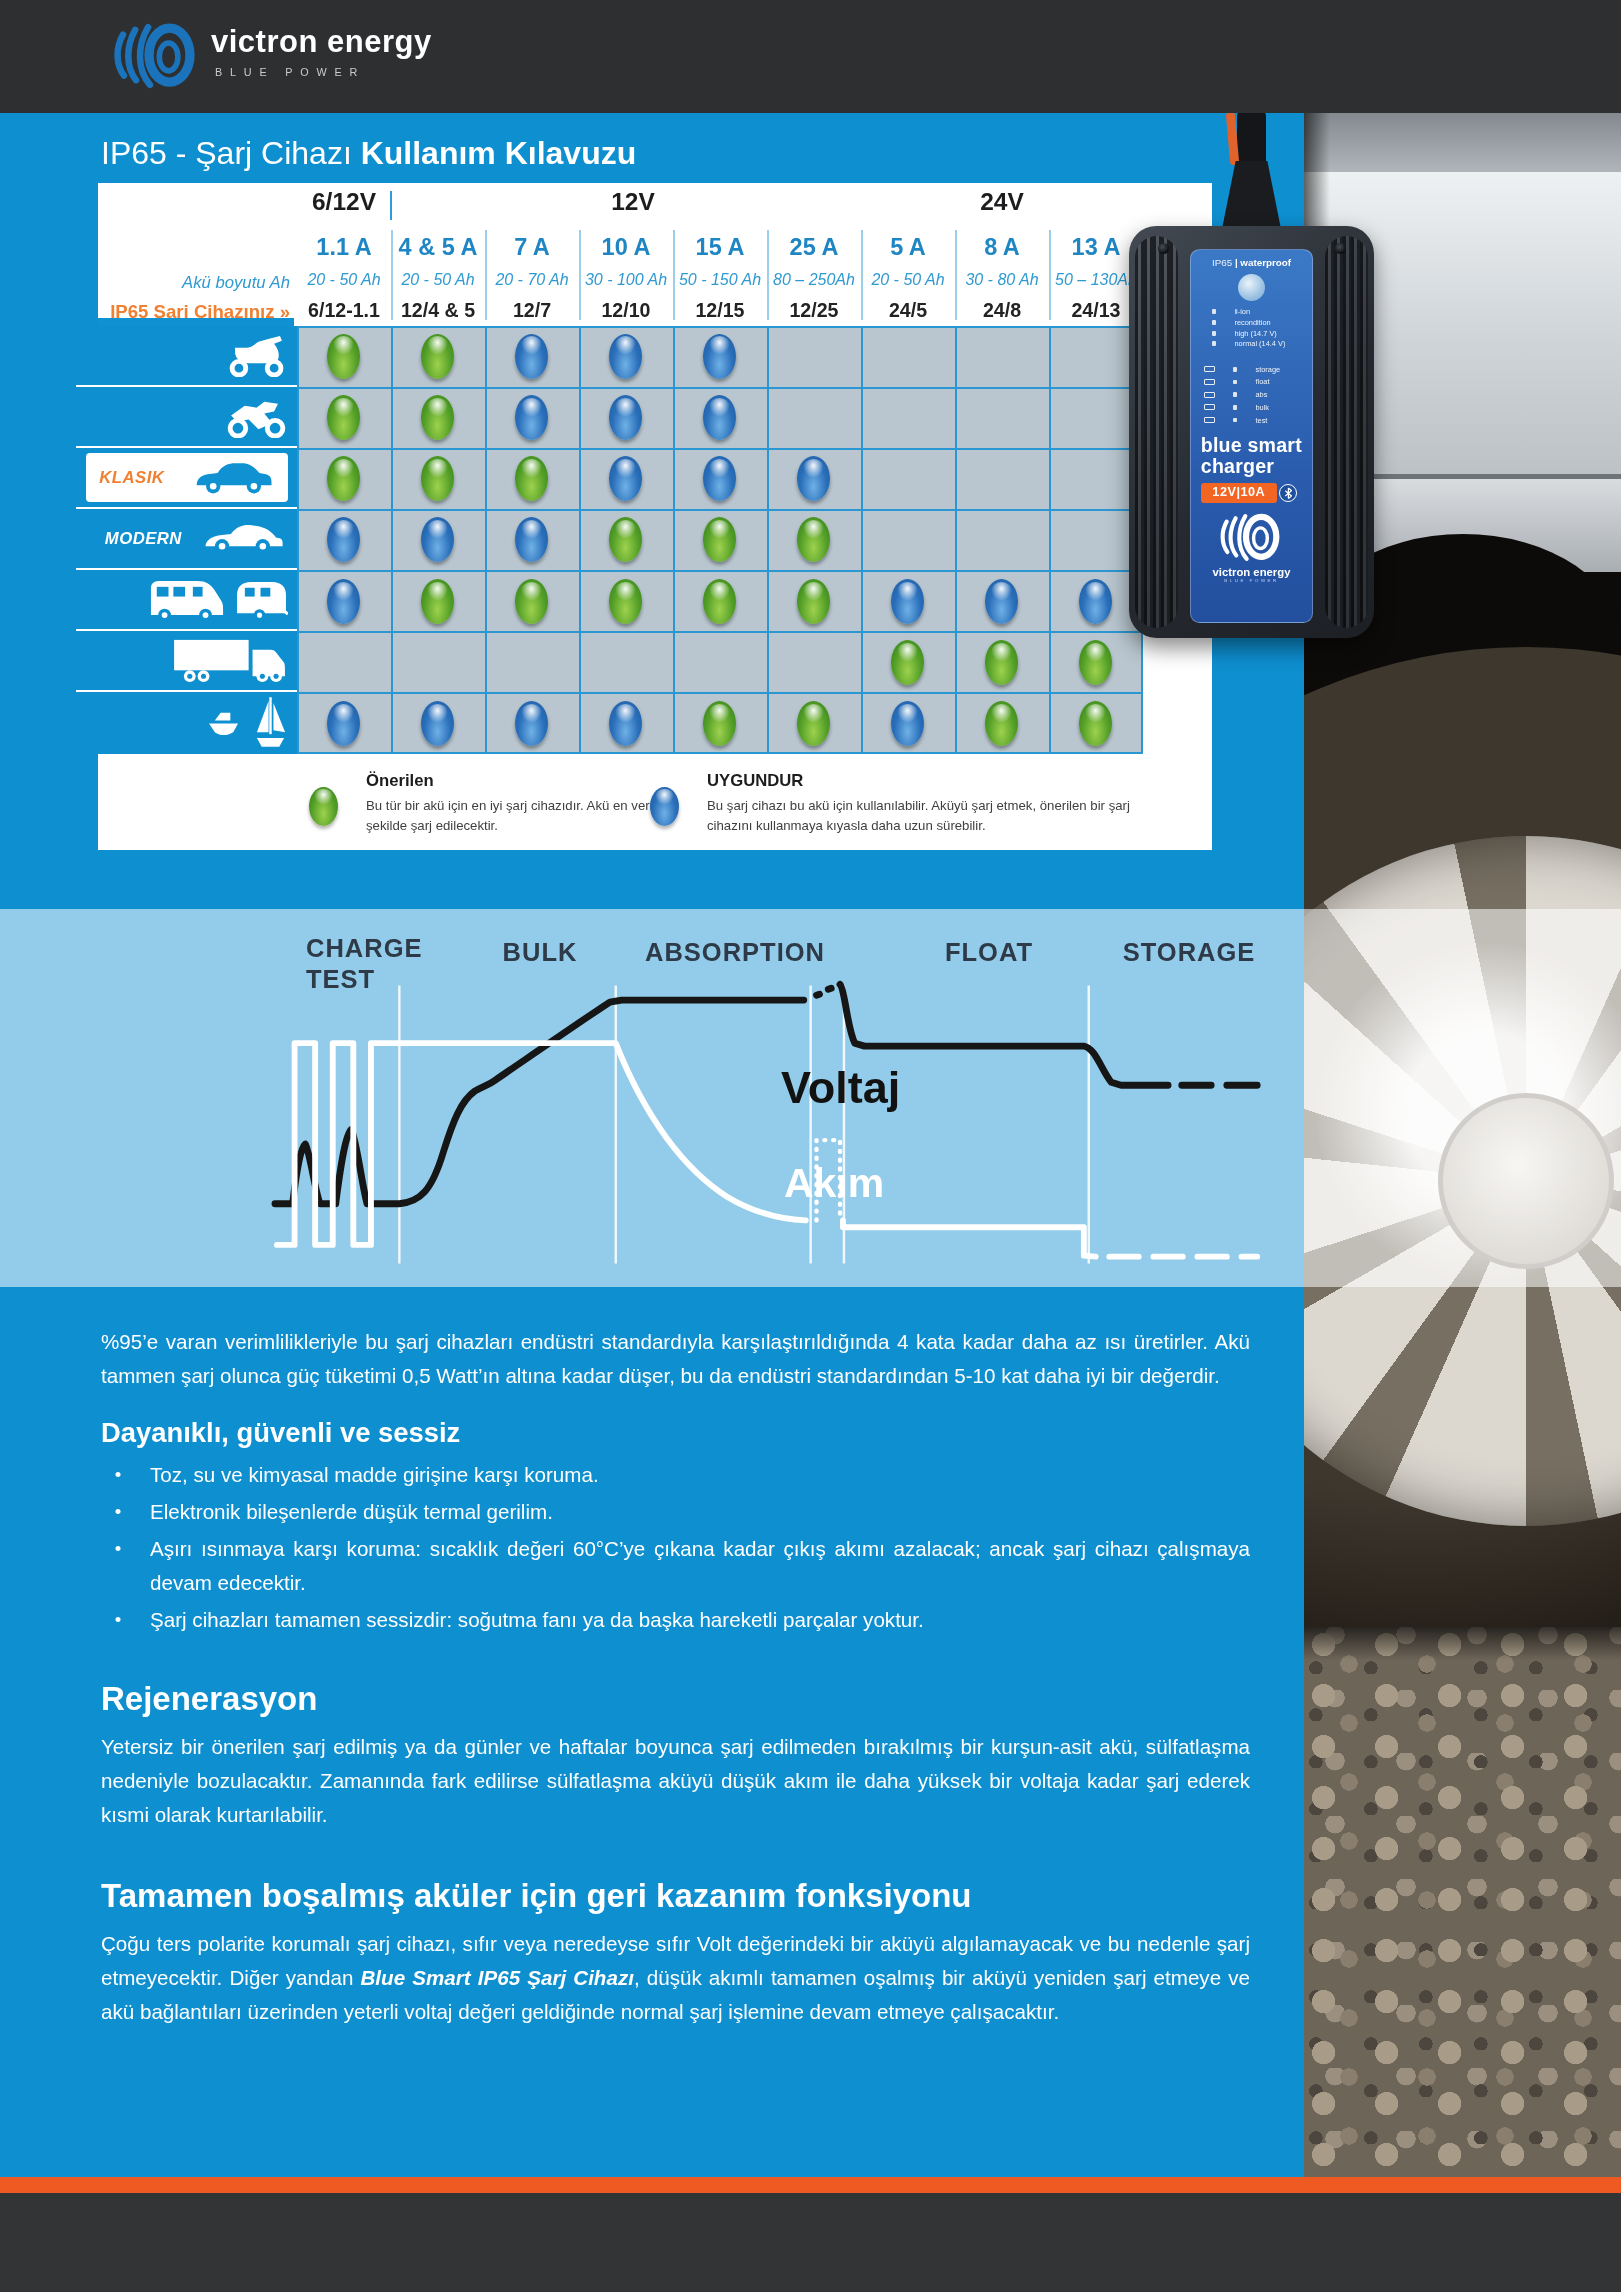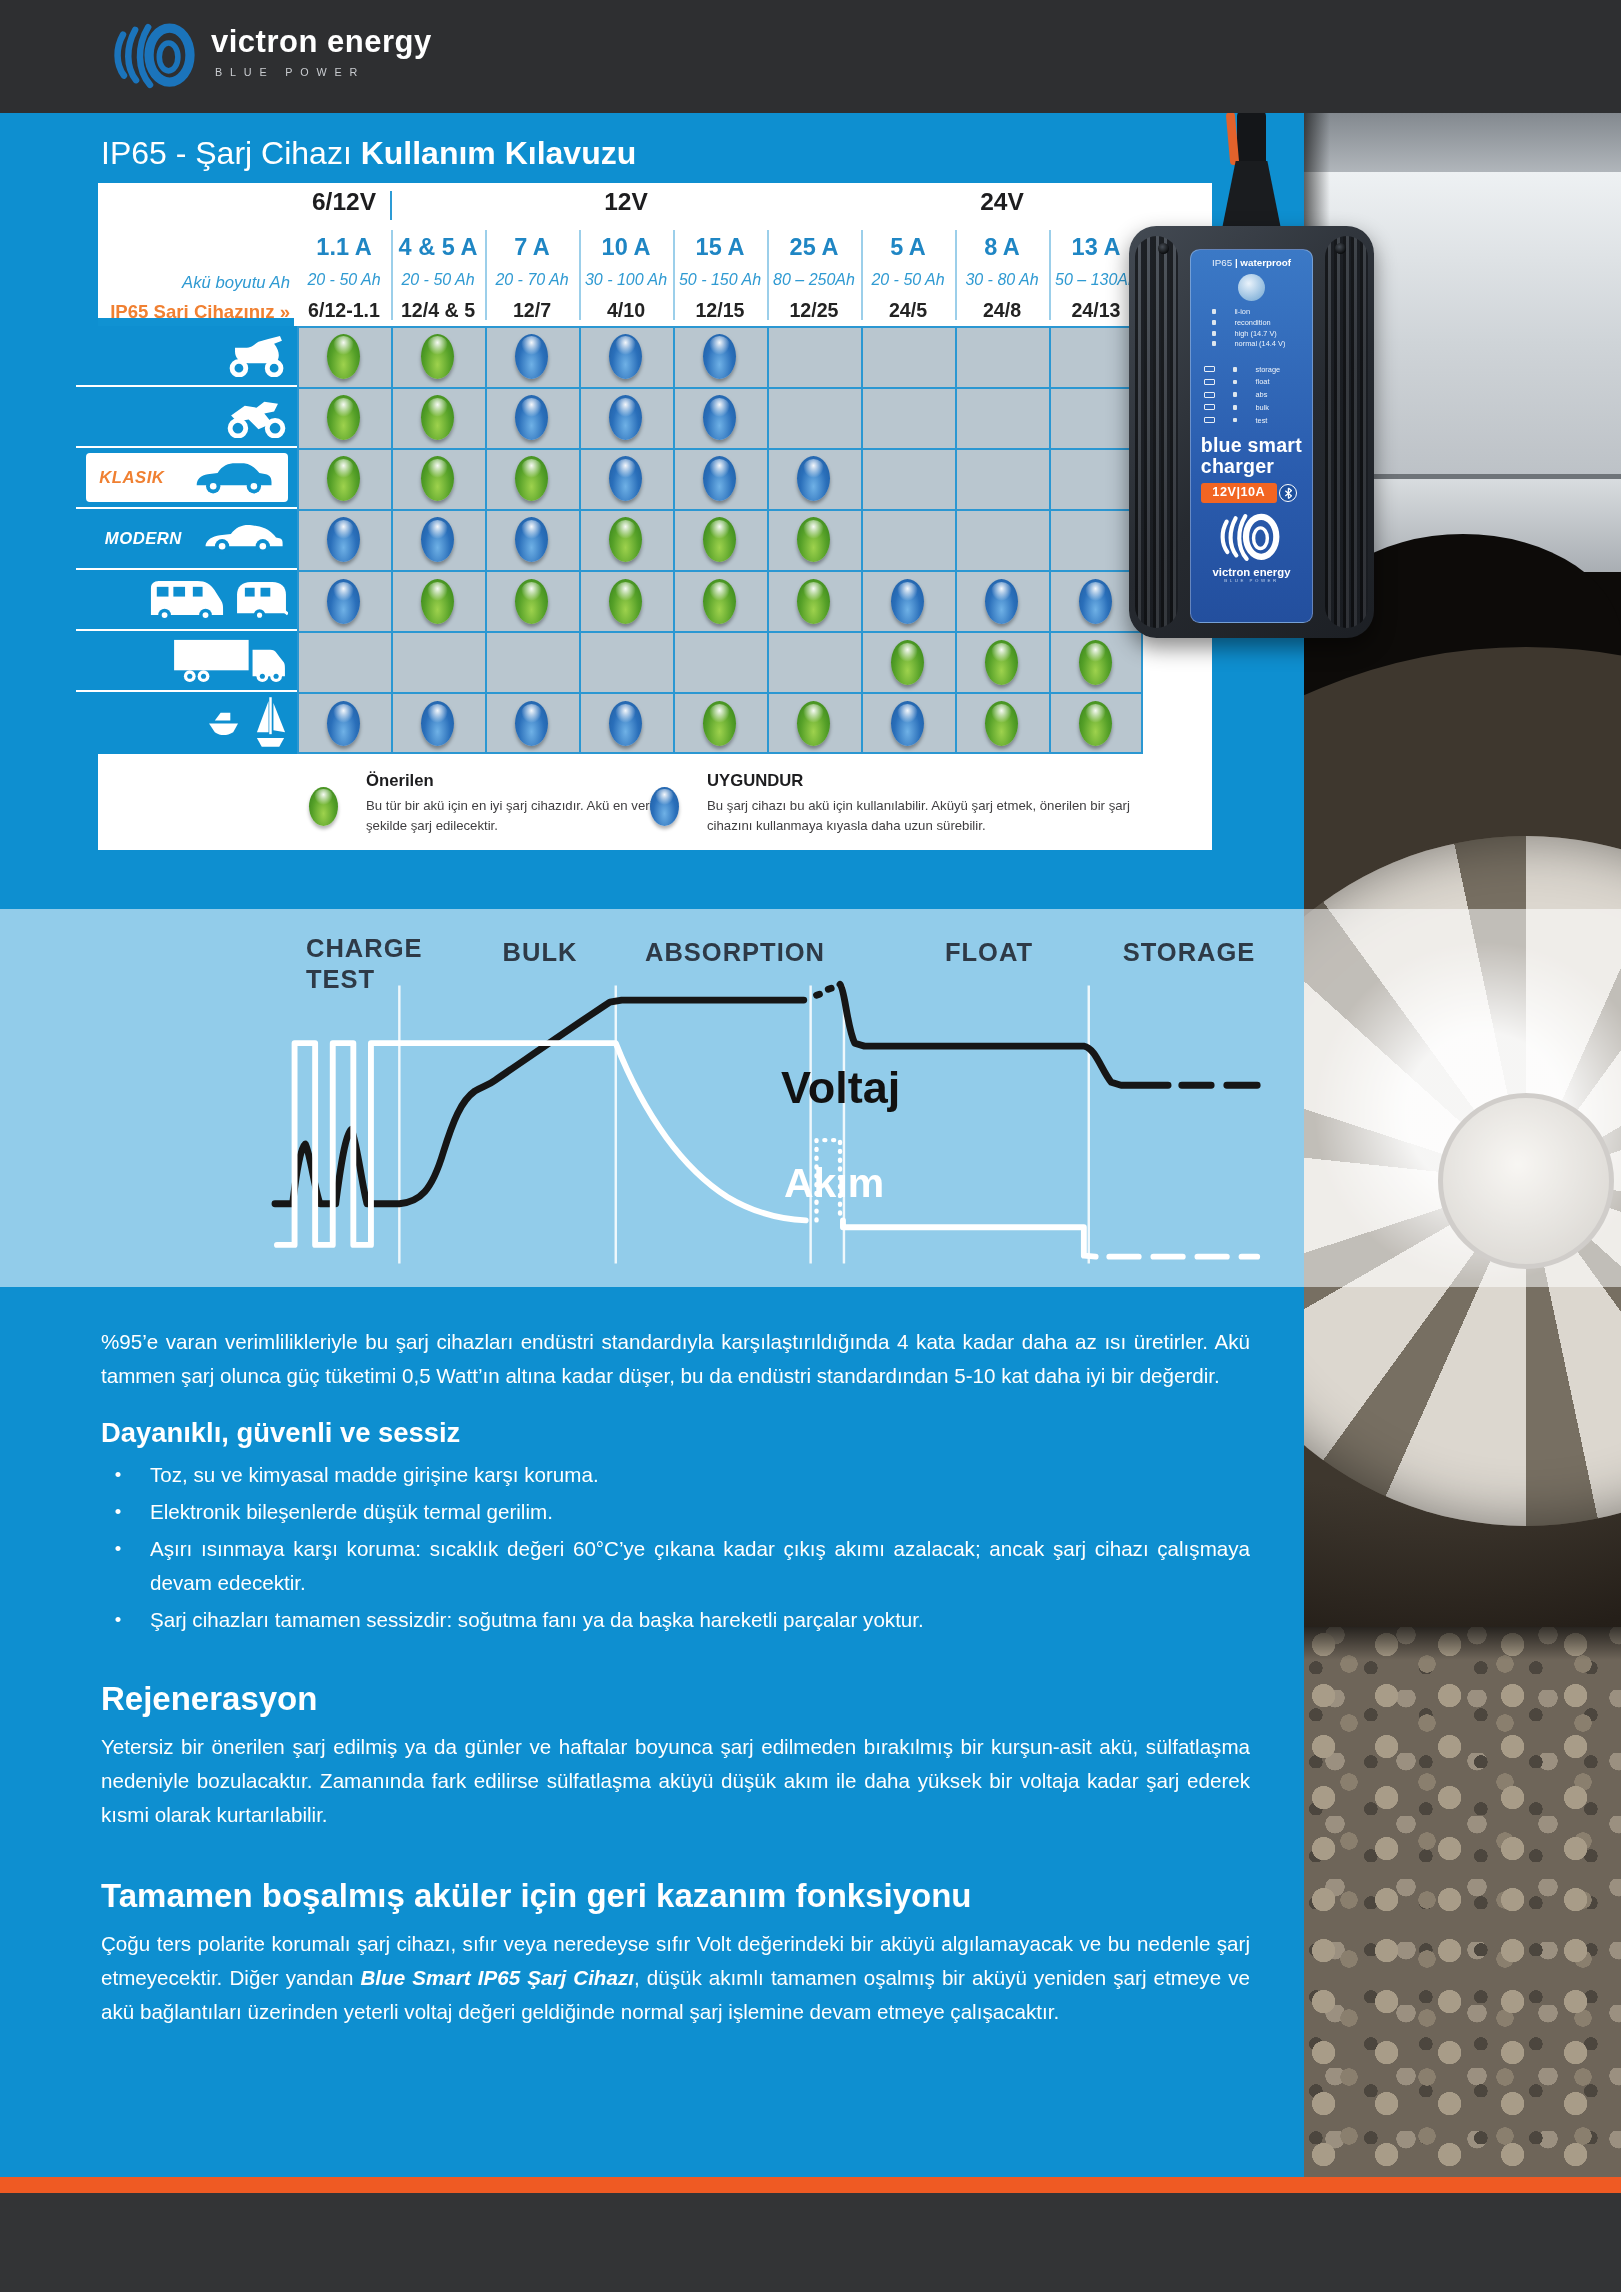--- a/index.html
+++ b/index.html
@@ -40,21 +40,21 @@
   .gravel-shadow{position:absolute;left:0;top:1514px;width:318px;height:33px;background:linear-gradient(rgba(0,0,0,.65),rgba(0,0,0,0));}
 
   
   .page-title{position:absolute;left:101px;top:135px;font-size:32px;color:#fff;z-index:3;}
   .page-title .t-bold{font-weight:bold;}
 
   
   .panel{position:absolute;left:98px;top:183px;width:1114px;height:667px;background:#fff;z-index:2;}
   .vgroup{position:absolute;top:4.9px;height:29px;font-size:24.5px;font-weight:bold;color:#1d1d1f;text-align:center;}
   .vg-612{left:199px;width:94px;}
-  .vg-12{left:293px;width:470px;}
+  .vg-12{left:300px;width:470px;}
   .vg-24{left:763px;width:282px;}
   .vg-tick{position:absolute;left:292px;top:7.8px;width:2px;height:29px;background:#2d9bd5;}
   .hrow{position:absolute;left:199px;width:846px;display:flex;}
   .amps-row{top:51px;height:31px;font-size:23.5px;font-weight:bold;color:#1F86C4;}
   .battery-row{top:88px;height:23.5px;font-size:16px;font-style:italic;color:#2F9AD2;}
   .models-row{top:116px;height:27.4px;font-size:19.6px;font-weight:bold;color:#232323;}
   .hcell{flex:1;text-align:center;white-space:nowrap;}
   .rowlabel{position:absolute;left:0;width:192px;text-align:right;white-space:nowrap;}
   .battery-label{top:90px;font-size:16.7px;font-style:italic;color:#2F9AD2;}
   .models-label{top:118px;font-size:18.6px;font-weight:bold;color:#F08032;}
@@ -225,21 +225,21 @@
         <div class="hcell">80 – 250Ah</div>
         <div class="hcell">20 - 50 Ah</div>
         <div class="hcell">30 - 80 Ah</div>
         <div class="hcell">50 – 130Ah</div>
       </div>
     <div class="rowlabel models-label">IP65 Şarj Cihazınız »</div>
     <div class="hrow models-row">
         <div class="hcell">6/12-1.1</div>
         <div class="hcell">12/4 &amp; 5</div>
         <div class="hcell">12/7</div>
-        <div class="hcell">4/10</div>
+        <div class="hcell">12/10</div>
         <div class="hcell">12/15</div>
         <div class="hcell">12/25</div>
         <div class="hcell">24/5</div>
         <div class="hcell">24/8</div>
         <div class="hcell">24/13</div>
       </div>
     <div class="col-seps">
         <div class="vsep" style="left: 94px;"></div>
         <div class="vsep" style="left: 188px;"></div>
         <div class="vsep" style="left: 282px;"></div>

